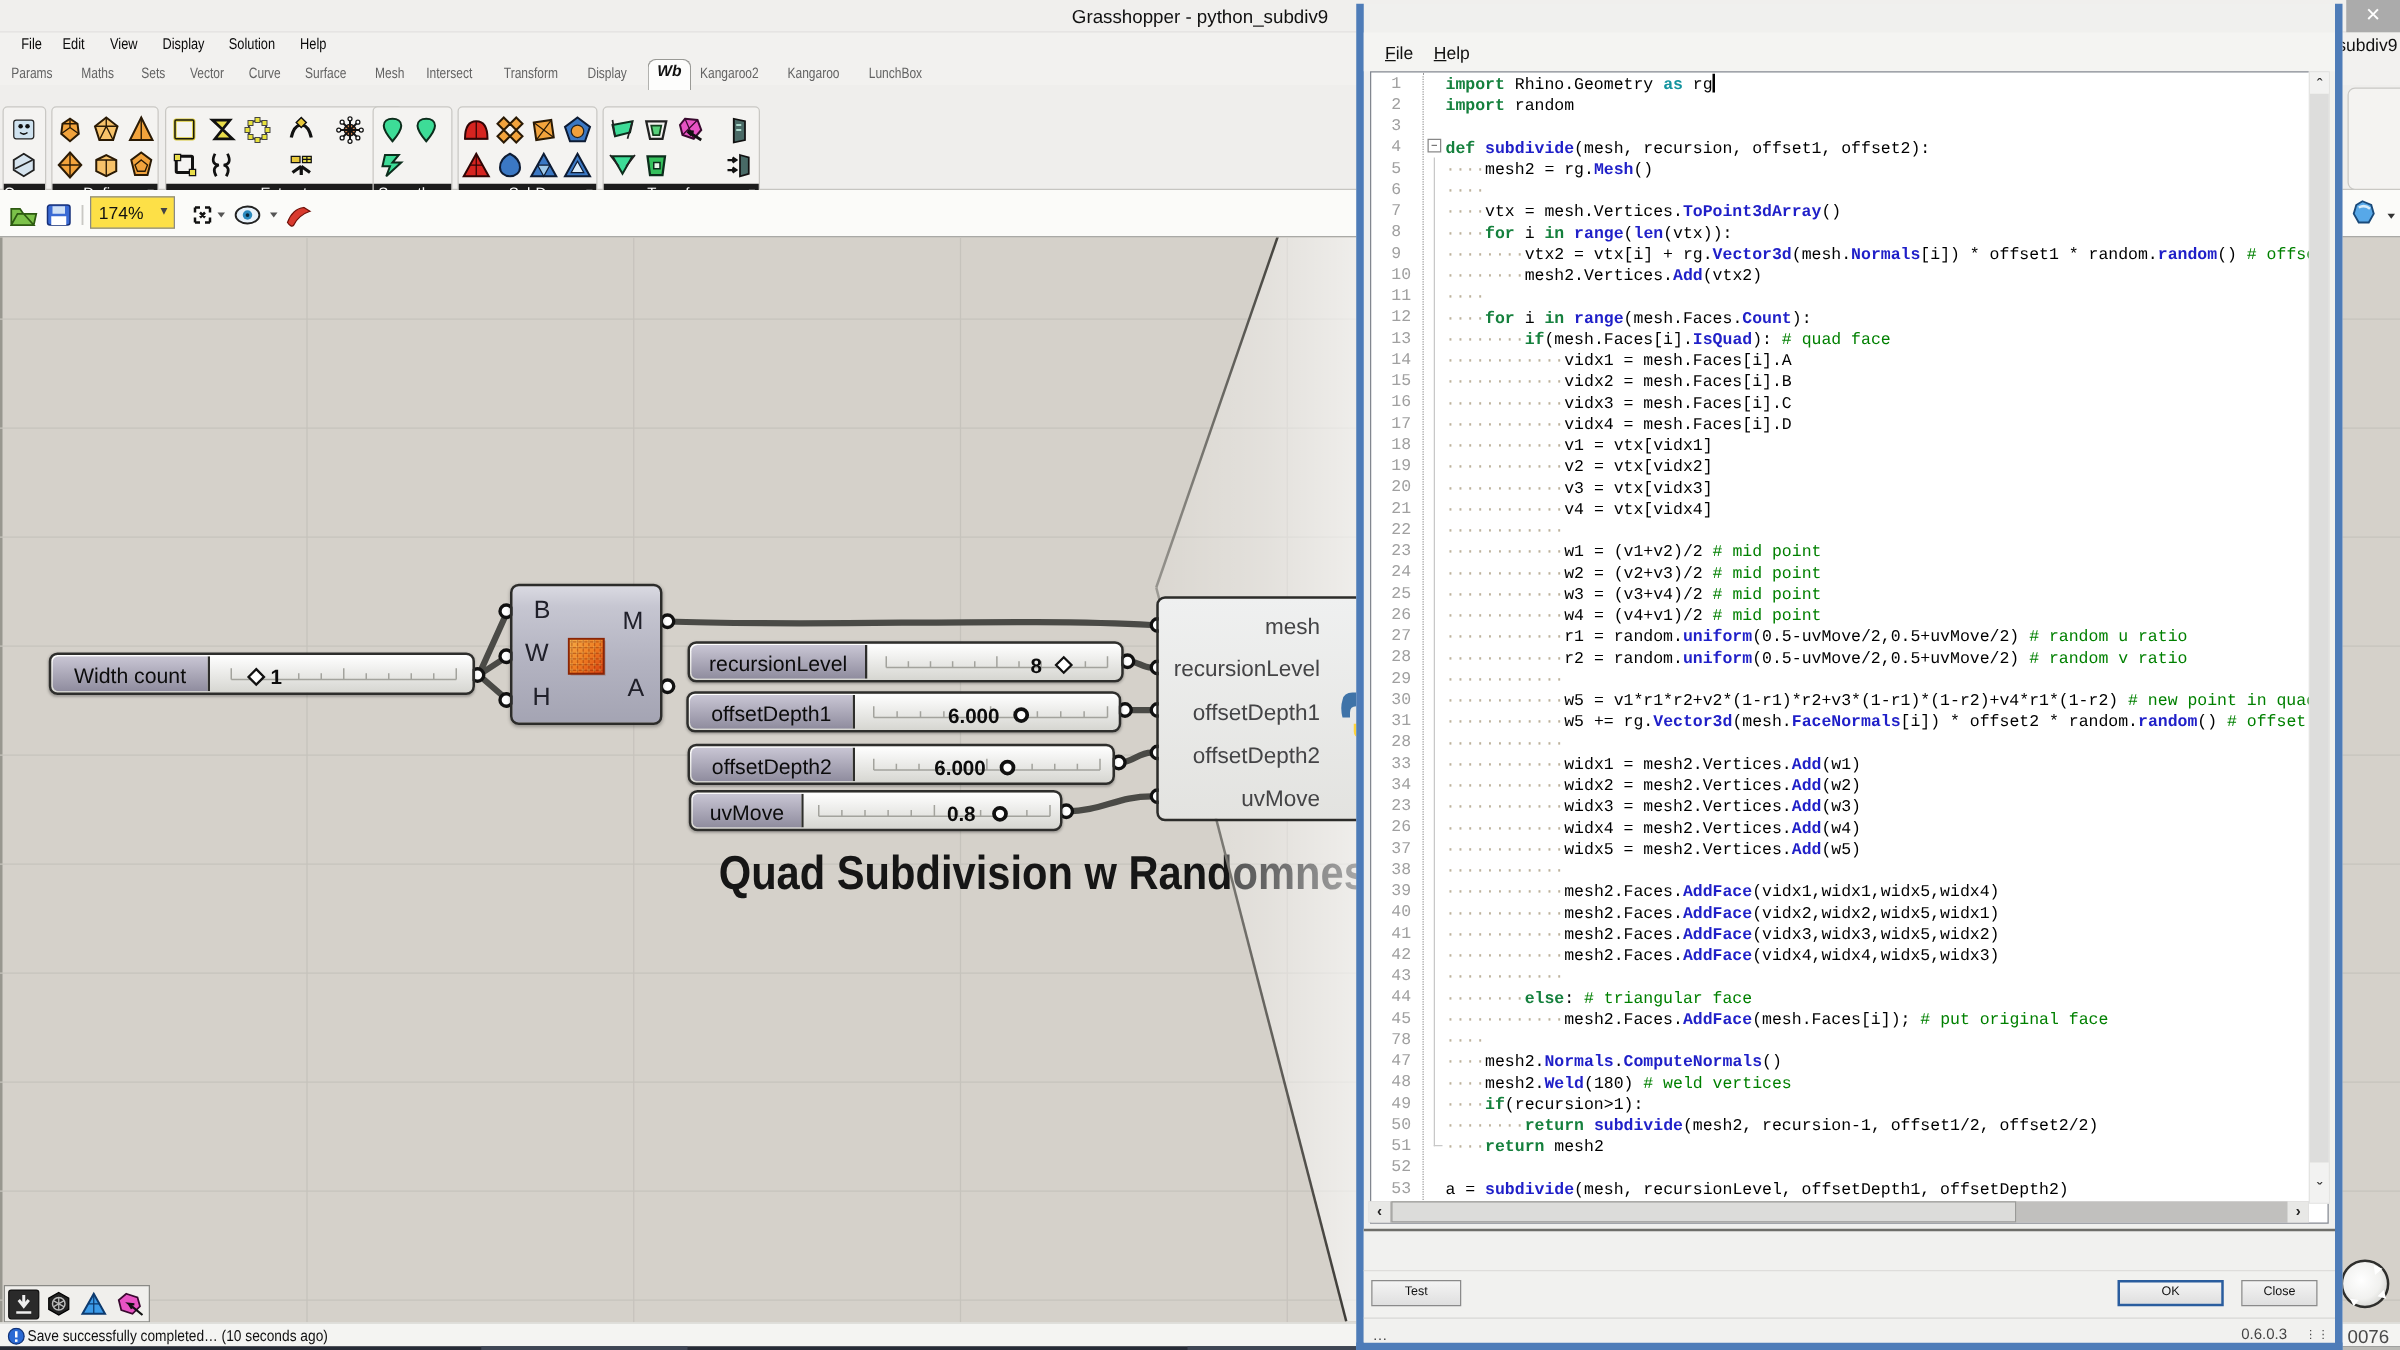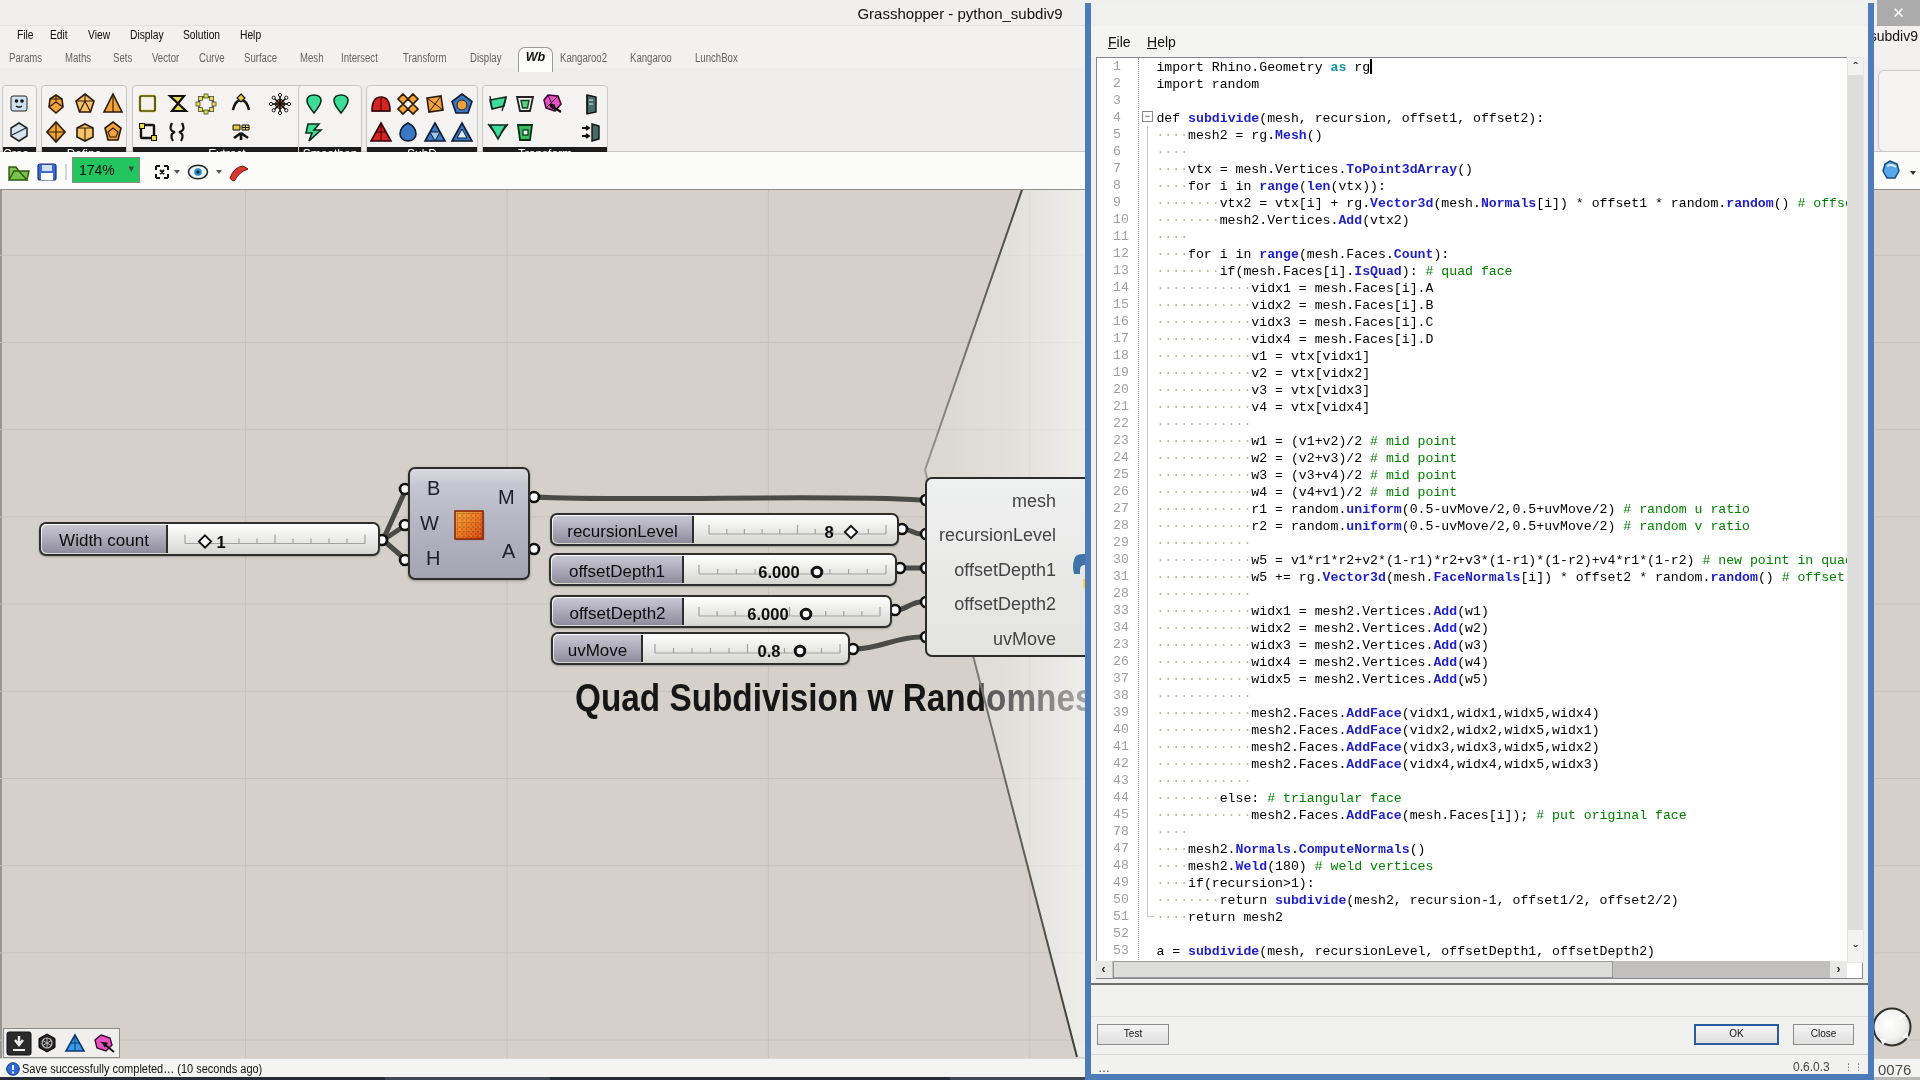--- a/index.html
+++ b/index.html
@@ -48,21 +48,21 @@
 u{text-decoration:underline}
 #ecode{position:absolute;left:5px;top:54px;width:767px;height:922px;background:#fff;border:1px solid #828790;overflow:hidden}
 #gutter{position:absolute;left:0px;top:0px;width:40px}
 .gl{height:17px;line-height:17px;font-family:"Liberation Mono",monospace;font-size:13.2px;color:#a0a0a0;padding-left:16px}
 #gsep{position:absolute;left:41px;top:0;bottom:0;width:0;border-left:1px dotted #9a9a9a}
 #foldline{position:absolute;left:50px;top:68px;width:0;height:791px;border-left:1px solid #c8c8c8}
 #foldbox{position:absolute;left:45px;top:53px;width:11px;height:11px;background:#fff;border:1px solid #888;font-size:9px;line-height:9px;text-align:center;color:#333}
 #foldend{position:absolute;left:50px;top:858px;width:7px;height:1px;background:#c8c8c8}
 #codepane{position:absolute;left:59.4px;top:0.5px;white-space:pre;font-family:"Liberation Mono",monospace;font-size:13.2px;color:#000}
 .cl{height:17px;line-height:17px}
-.k{color:#000000;font-weight:normal}
+.k{color:#15803d;font-weight:bold}
 .m{color:#1f1fc8;font-weight:bold}
 .a{color:#12939e;font-weight:bold}
 .c{color:#008000}
 .w{color:#bdb29c}
 .cur{display:inline-block;width:2px;height:15px;background:#000;vertical-align:-3px}
 
 #vsb{position:absolute;left:756px;top:54px;width:17px;height:906px;background:#f2f2f1;border:1px solid #e4e4e2}
 #vsb .arr{position:absolute;left:0;width:15px;height:16px;background:#f2f2f1;color:#333;font-size:13px;font-weight:bold;text-align:center;line-height:20px}
 #vthumb{position:absolute;left:0px;top:17px;width:15px;height:855px;background:#dddddc}
 #hsb{position:absolute;left:4px;top:958px;width:752px;height:17px;background:#c1c0be}
@@ -301,21 +301,21 @@
       <rect x="33" y="12" width="12" height="7" fill="#fff"></rect>
 <line x1="58" y1="3" x2="58" y2="19" stroke="#c9c8c4" stroke-width="1.5"></line>
 <path d="M148 5 h4 M148 5 v4 M160 5 h-4 M160 5 v4 M148 17 h4 M148 17 v-4 M160 17 h-4 M160 17 v-4 M152 9 l4 4 M156 9 l-4 4" stroke="#111" stroke-width="2" fill="none"></path>
 <path d="M166 9 l6 0 -3 4 z" fill="#555"></path>
 <ellipse cx="190" cy="11" rx="9.5" ry="6.8" fill="#e8f2fa" stroke="#222" stroke-width="1.5"></ellipse>
       <circle cx="190" cy="11" r="3.8" fill="#2a8abf"></circle>
       <circle cx="190" cy="11" r="1.5" fill="#08263a"></circle>
 <path d="M208 9 l6 0 -3 4 z" fill="#555"></path>
 <path d="M222 17 q4 -11 13 -12 l5 3 q-9 3 -13 11 q-2 2.5 -5 -2 z" fill="#d93a2e" stroke="#6e0f08" stroke-width="1"></path>
 </svg>
-<div class="abs" style="left:72px;top:5px;width:68px;height:26px;background:#22c55e;border:1px solid #8a8a86;font-size:14px;color:#111;padding:4px 0 0 6px">174%<span style="position:absolute;right:5px;top:4px;color:#444;font-size:11px">▾</span></div>
+<div class="abs" style="left:72px;top:5px;width:68px;height:26px;background:#fde047;border:1px solid #8a8a86;font-size:14px;color:#111;padding:4px 0 0 6px">174%<span style="position:absolute;right:5px;top:4px;color:#444;font-size:11px">▾</span></div>
 <svg class="abs" style="left:1880px;top:7px" width="40 " height="26" viewBox="0 0 40 26">
       <path d="M10 2 L17 5 L19 12 L15 19 L7 19 L3 12 L5 5 Z" fill="#57a8e8" stroke="#1a4a7a" stroke-width="1.5"></path>
       <path d="M7 7 a8 8 0 0 1 9 1" stroke="#d8ecfa" stroke-width="2" fill="none"></path>
       <path d="M30 12 l6 0 -3 4 z" fill="#333"></path>
     </svg>
 </div>
 <div id="canvas">
 <div class="abs" style="left:0;top:0;width:2px;height:868px;background:#98978f"></div>
 <svg class="cv" width="1920" height="868">
 <g class="grid">

